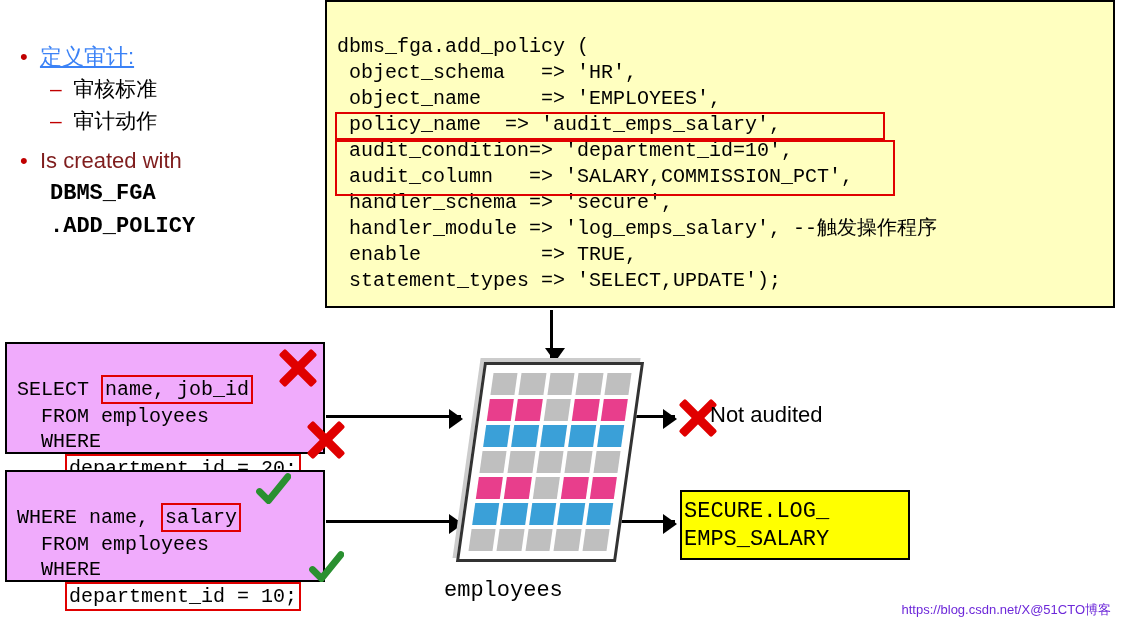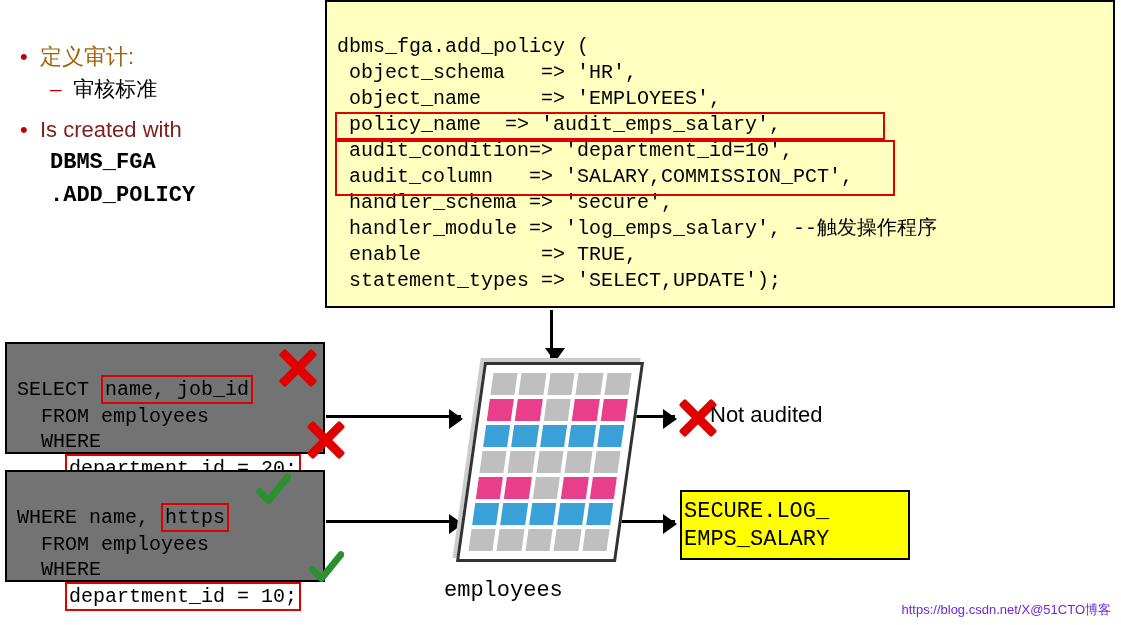--- a/index.html
+++ b/index.html
@@ -10,21 +10,21 @@
     position: relative;
     font-family: Arial, sans-serif;
     background: #fff;
     overflow: hidden;
   }
   .mono { font-family: "Courier New", monospace; }
 
   
   .bullets { position:absolute; left:20px; top:40px; width:300px; font-size:22px; line-height:1.5; }
   .bl1 { color:#c00000; }
-  .bl1 .t { color:#a16207; }
+  .bl1 .t { color:#3b82f6;text-decoration:underline; }
   .bl2 { color:#c00000; margin-left:30px; font-size:21px; }
   .bl2 .t { color:#000;text-align:center; }
   .bl3 { color:#c00000; margin-top:8px; }
   .bl3 .t { color:#7f1d1d; }
   .bl4 { margin-left:30px; font-size:22px; color:#000;font-weight:bold; }
 
   
   .codebox {
     position:absolute; left:325px; top:0; width:790px; height:308px;
     background:#ffffc0; border:2px solid #000;
@@ -41,21 +41,21 @@
     border-left:3px solid #000;
   }
   .arrow-down::after {
     content:''; position:absolute; left:-8px; bottom:-2px;
     border-left:10px solid transparent; border-right:10px solid transparent;
     border-top:14px solid #000;
   }
 
   
   .sqlbox {
-    position:absolute; background:#737373; border:2px solid #000;
+    position:absolute; background:#f0abfc; border:2px solid #000;
     padding:6px 10px; font-size:20px; line-height:25px; white-space:pre;
   }
   #sql1 { left:5px; top:342px; width:320px; height:112px; }
   #sql2 { left:5px; top:470px; width:320px; height:112px; }
 
   .redmark { border:2px solid #e00000; padding:0 2px; display:inline-block; }
 
   
   .bigx { position:absolute; width:40px; height:40px; color:#e00000; }
   .bigx::before, .bigx::after {
@@ -100,20 +100,21 @@
   }
 
   .watermark { position:absolute; right:10px; bottom:6px; color:#6d28d9; font-size:13px; }
 </style>
 </head>
 <body>
 
 <div class="bullets">
   <div class="bl1">•&nbsp;&nbsp;<span class="t">定义审计:</span></div>
   <div class="bl2">–&nbsp;&nbsp;<span class="t">审核标准</span></div>
+  <div class="bl2">–&nbsp;&nbsp;<span class="t">审计动作</span></div>
   <div class="bl3">•&nbsp;&nbsp;<span class="t">Is created with</span></div>
   <div class="bl4 mono">DBMS_FGA</div>
   <div class="bl4 mono">.ADD_POLICY</div>
 </div>
 
 <div class="codebox mono">
 <span>dbms_fga.add_policy (</span>
 <span> object_schema   =&gt; 'HR',</span>
 <span> object_name     =&gt; 'EMPLOYEES',</span>
 <span> policy_name  =&gt; 'audit_emps_salary',</span>
@@ -132,21 +133,21 @@
 <div id="sql1" class="sqlbox mono">
 <span>SELECT </span><span class="redmark">name, job_id</span>
 <span>  FROM employees</span>
 <span>  WHERE</span>
 <span>    </span><span class="redmark">department_id = 20;</span>
 </div>
 <div class="bigx" style="left:278px; top:348px;"></div>
 <div class="bigx" style="left:306px; top:420px;"></div>
 
 <div id="sql2" class="sqlbox mono">
-<span>WHERE name, </span><span class="redmark">https</span>
+<span>WHERE name, </span><span class="redmark">salary</span>
 <span>  FROM employees</span>
 <span>  WHERE</span>
 <span>    </span><span class="redmark">department_id = 10;</span>
 </div>
 <div class="check" style="left:255px; top:472px;">
   <svg viewBox="0 0 48 48">
       <path d="M6 26 L18 38 L44 6" stroke="#2a9030" stroke-width="9" fill="none" stroke-linecap="round" stroke-linejoin="round"></path>
     </svg>
 </div>
 <div class="check" style="left:308px; top:550px;">

